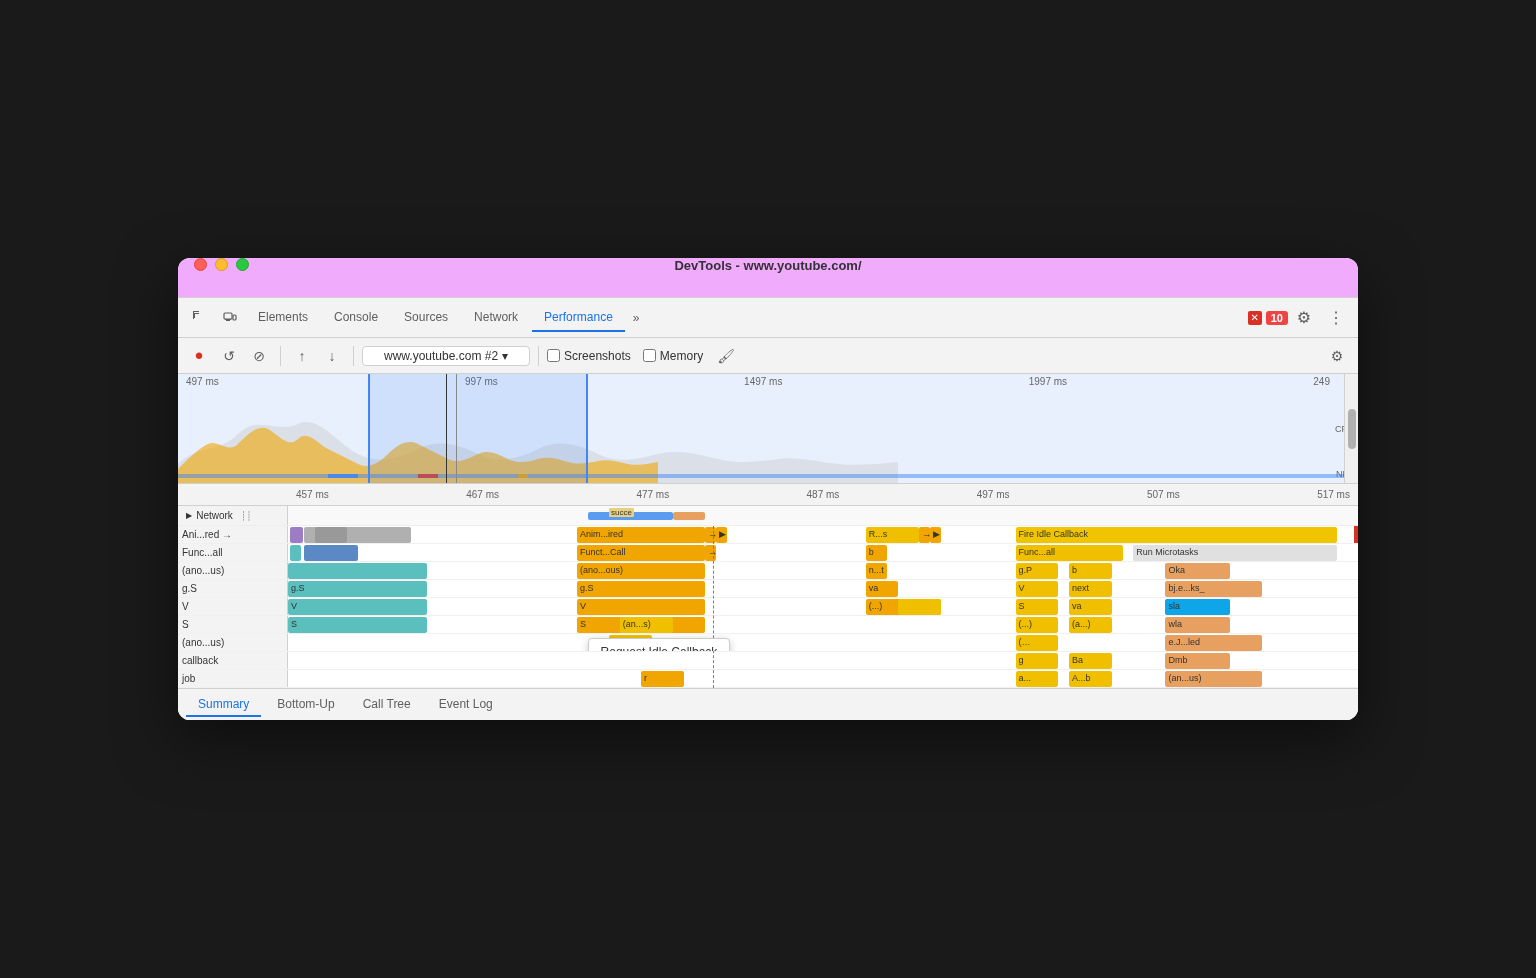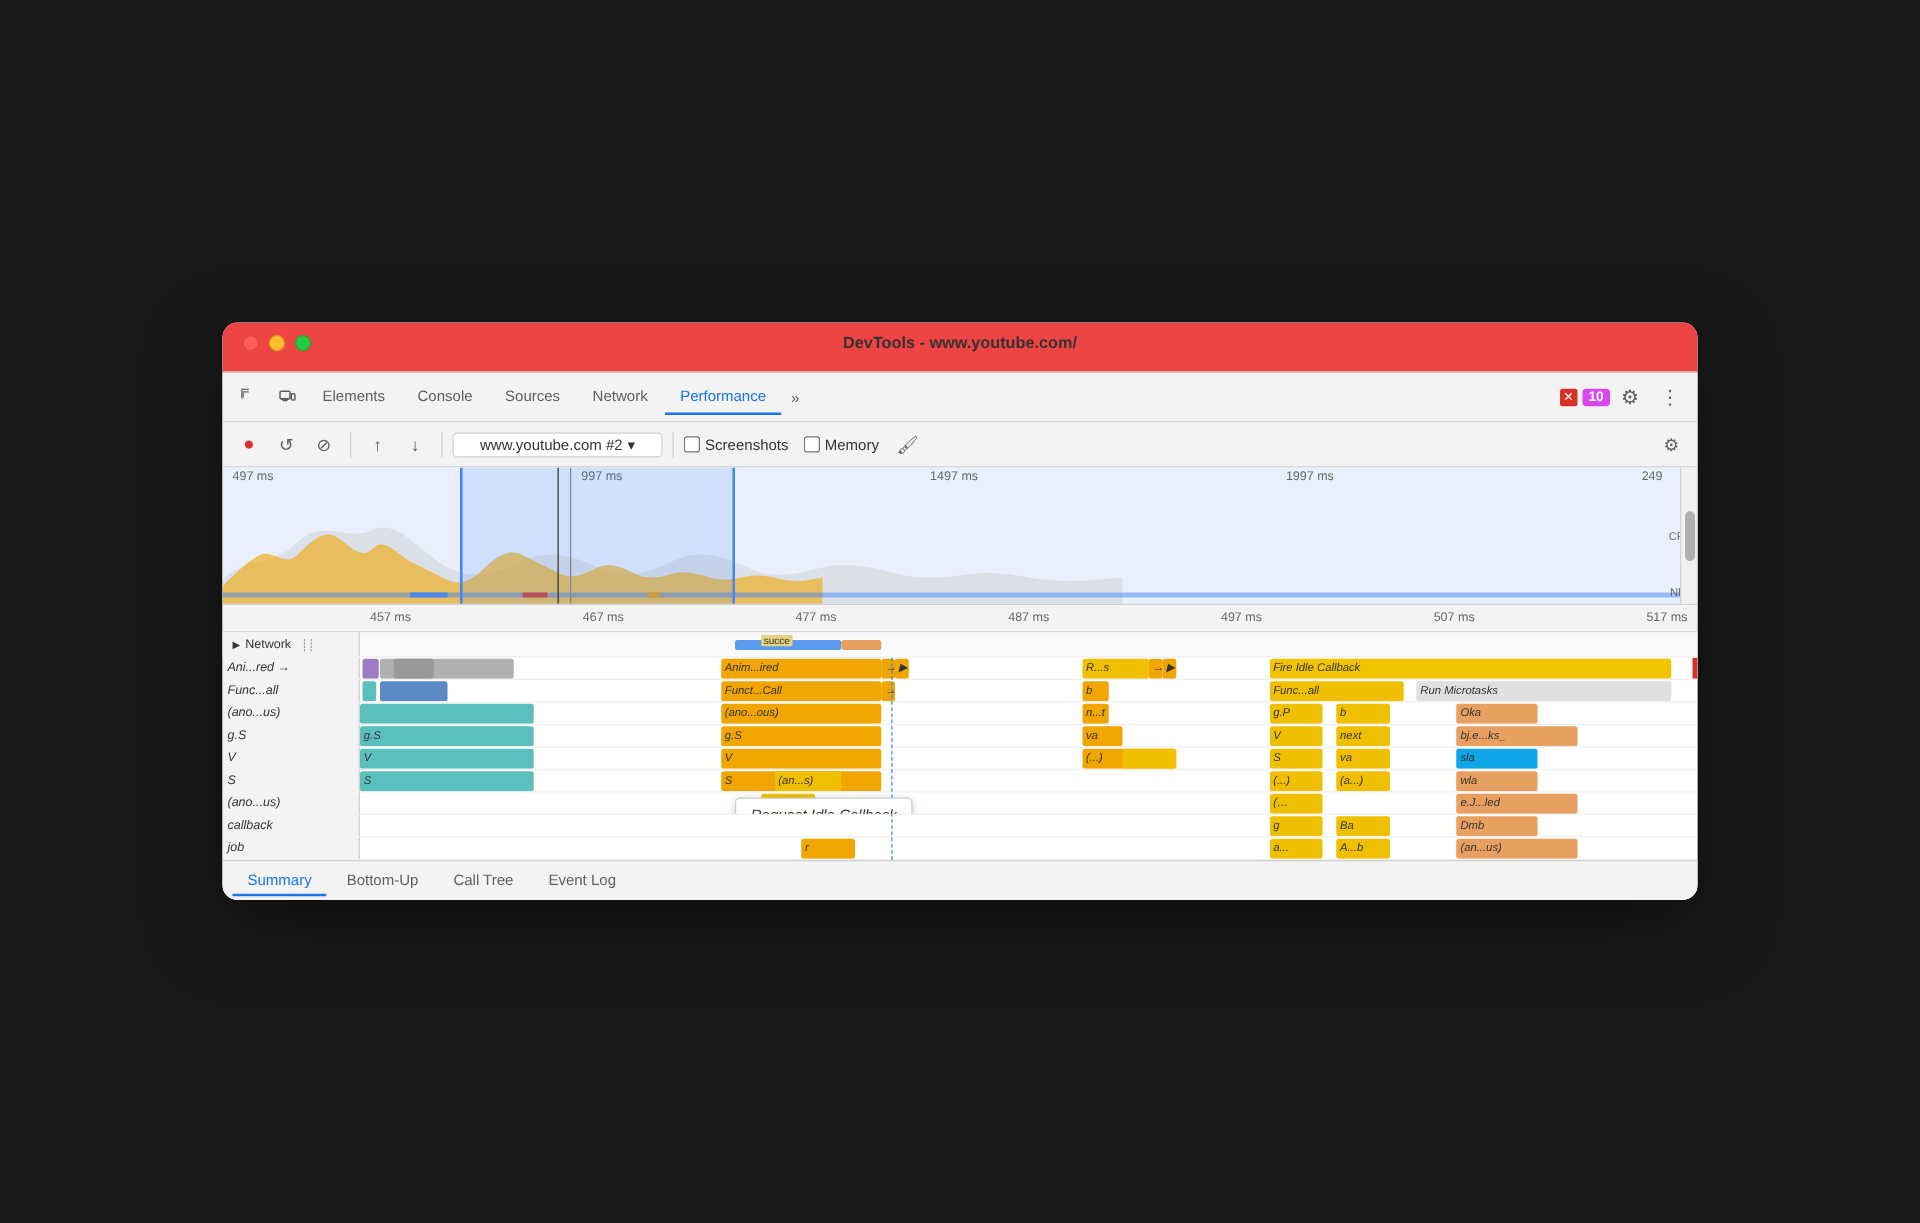--- a/index.html
+++ b/index.html
@@ -12,25 +12,25 @@
       font-family: -apple-system, BlinkMacSystemFont, 'Segoe UI', sans-serif;
     }
     .window {
       width: 1180px;
       background: #ffffff;
       border-radius: 12px;
       box-shadow: 0 20px 60px rgba(0,0,0,0.5);
       overflow: hidden;
     }
     .titlebar {
-      background: #ef4444;
+      background: #f0abfc;
       height: 40px;
       display: flex;
-      align-items: flex-end;
-      padding: 16px 16px;
+      align-items: flex-start;
+      padding: 0 16px;
       border-bottom: 1px solid #d0d0d0;
       position: relative;
     }
     .traffic-lights {
       display: flex;
       gap: 8px;
       align-items: center;
     }
     .traffic-light {
       width: 13px;
@@ -96,21 +96,21 @@
     .devtools-tab-spacer { flex: 1; }
     .devtools-tab-errors {
       display: flex;
       align-items: center;
       gap: 4px;
       font-size: 12px;
       color: #d93025;
       cursor: pointer;
     }
     .error-badge {
-      background: #d946ef;
+      background: #ef4444;
       color: white;
       border-radius: 3px;
       padding: 1px 5px;
       font-size: 11px;
       font-weight: 600;
     }
     .devtools-icons {
       display: flex;
       align-items: center;
       gap: 4px;
@@ -258,21 +258,20 @@
     .tl-ruler-marks {
       display: flex;
       flex: 1;
       justify-content: space-between;
     }
     .tl-ruler-mark { white-space: nowrap; }
     
     .flame-chart-container {
       position: relative;
       overflow: hidden;
-      font-style: italic;
     }
     .fc-row {
       display: flex;
       align-items: stretch;
       height: 18px;
       border-bottom: 1px solid #f0f0f0;
     }
     .fc-row-label {
       width: 110px;
       font-size: 10px;

